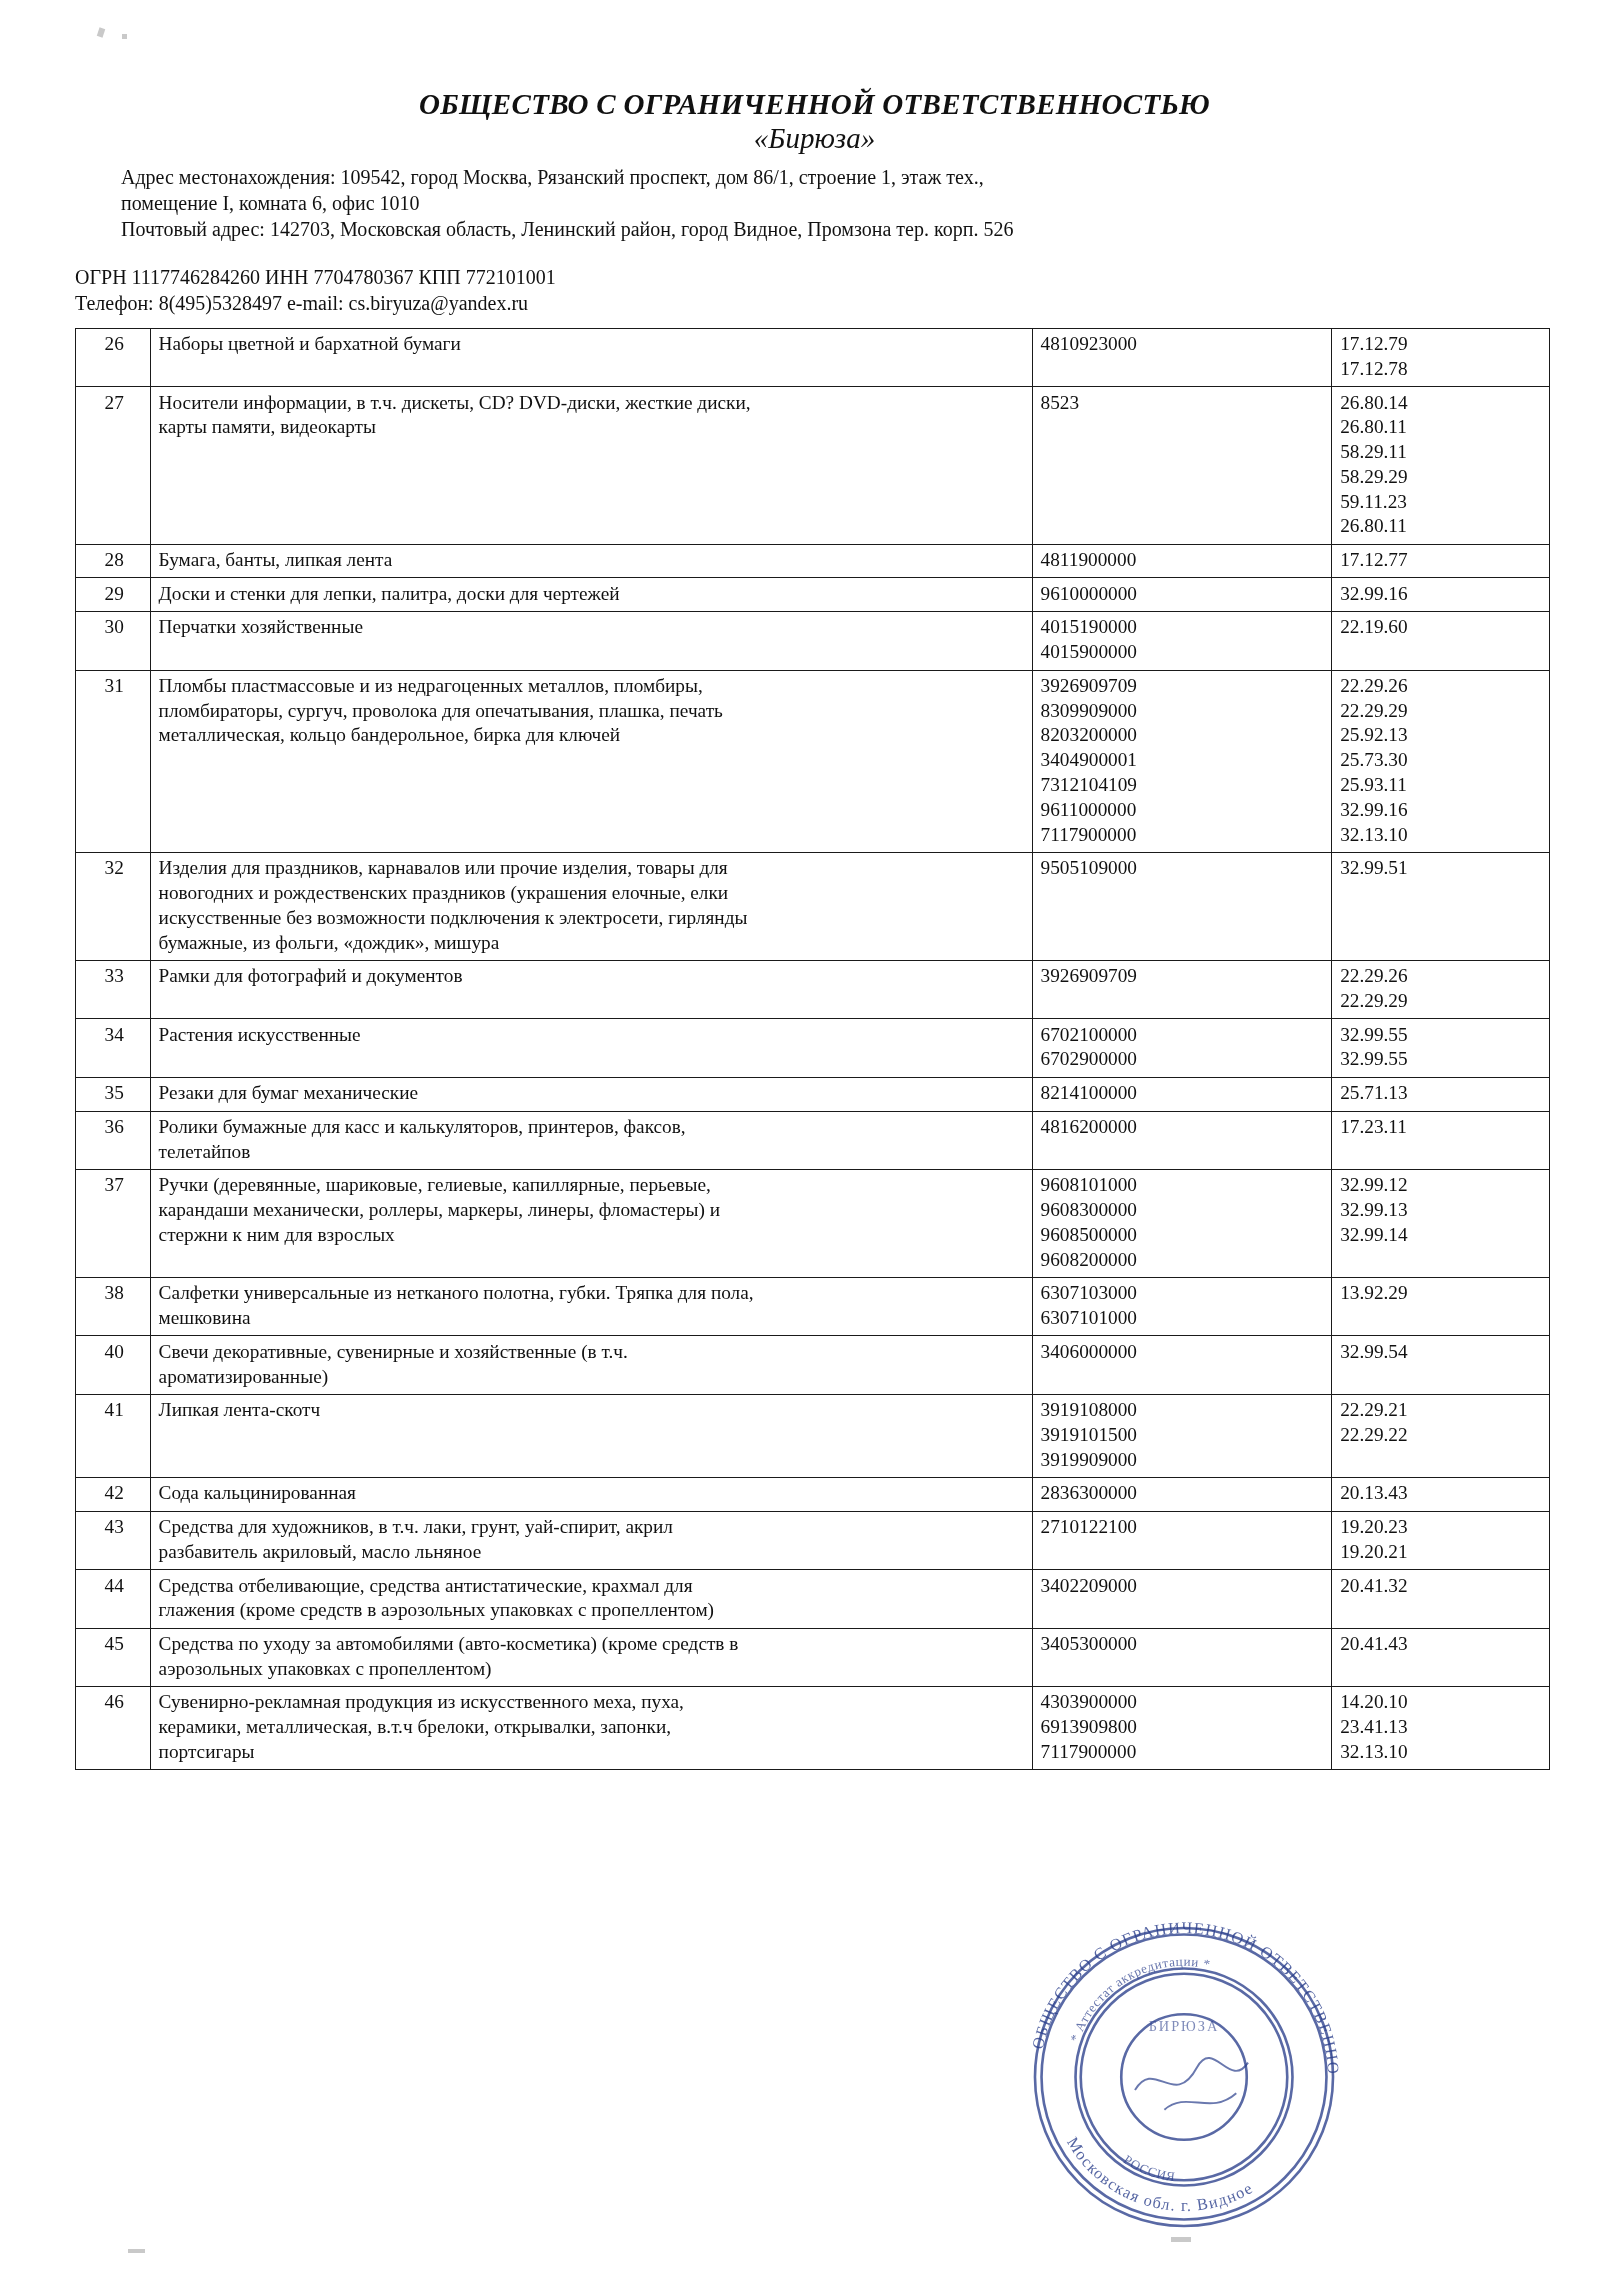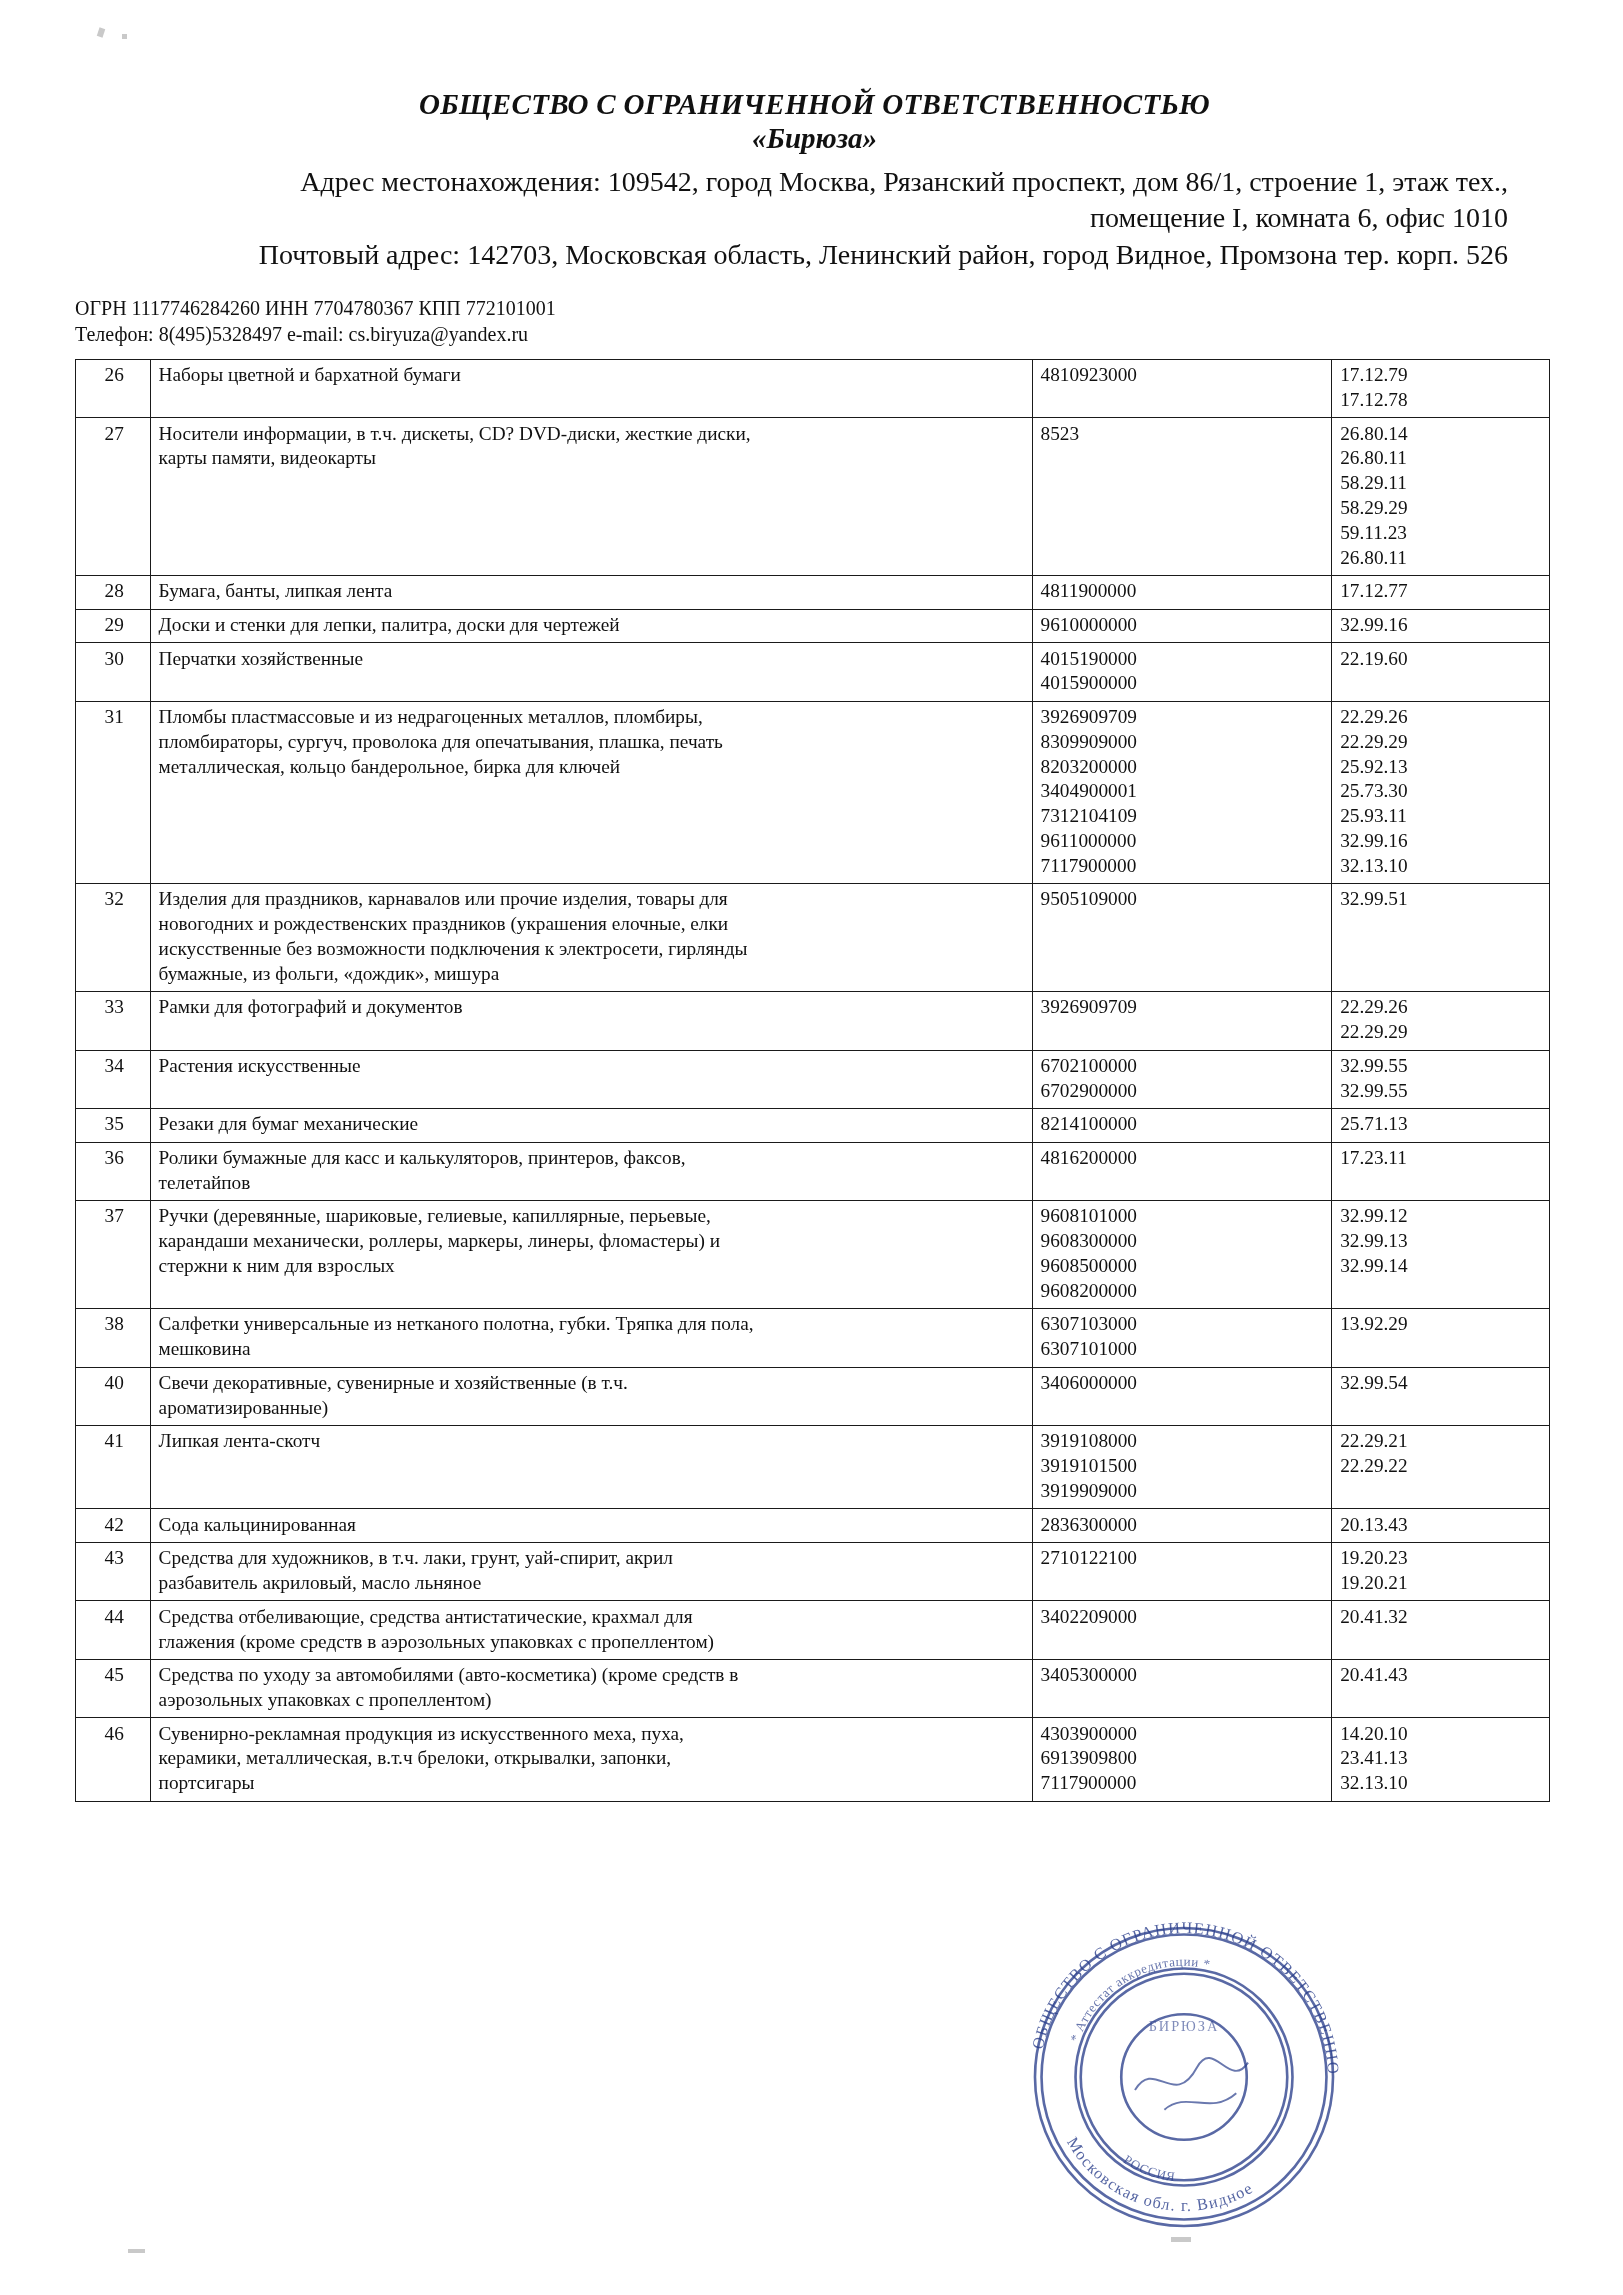--- a/index.html
+++ b/index.html
@@ -27,28 +27,28 @@
     text-align: center;
     font-weight: bold;
     font-style: italic;
     font-size: 29px;
     letter-spacing: 0.3px;
     line-height: 1.12;
     margin: 0 0 1.3px 0;
   }
   .org-name {
     text-align: center;
-    font-weight: bold;
+    font-weight: normal;
     font-style: italic;
     font-size: 29px;
     margin: 0 0 9.2px 0;
   }
   .addr-block {
-    text-align: right;
-    font-size: 28px;
+    text-align: left;
+    font-size: 20px;
     line-height: 1.30;
     margin: 0 46px 0 46px;
   }
   .addr-line { margin: 0; }
   .reg-block {
     text-align: left;
     font-size: 20px;
     line-height: 1.30;
     margin-top: 22px;
     margin-bottom: 11.8px;

